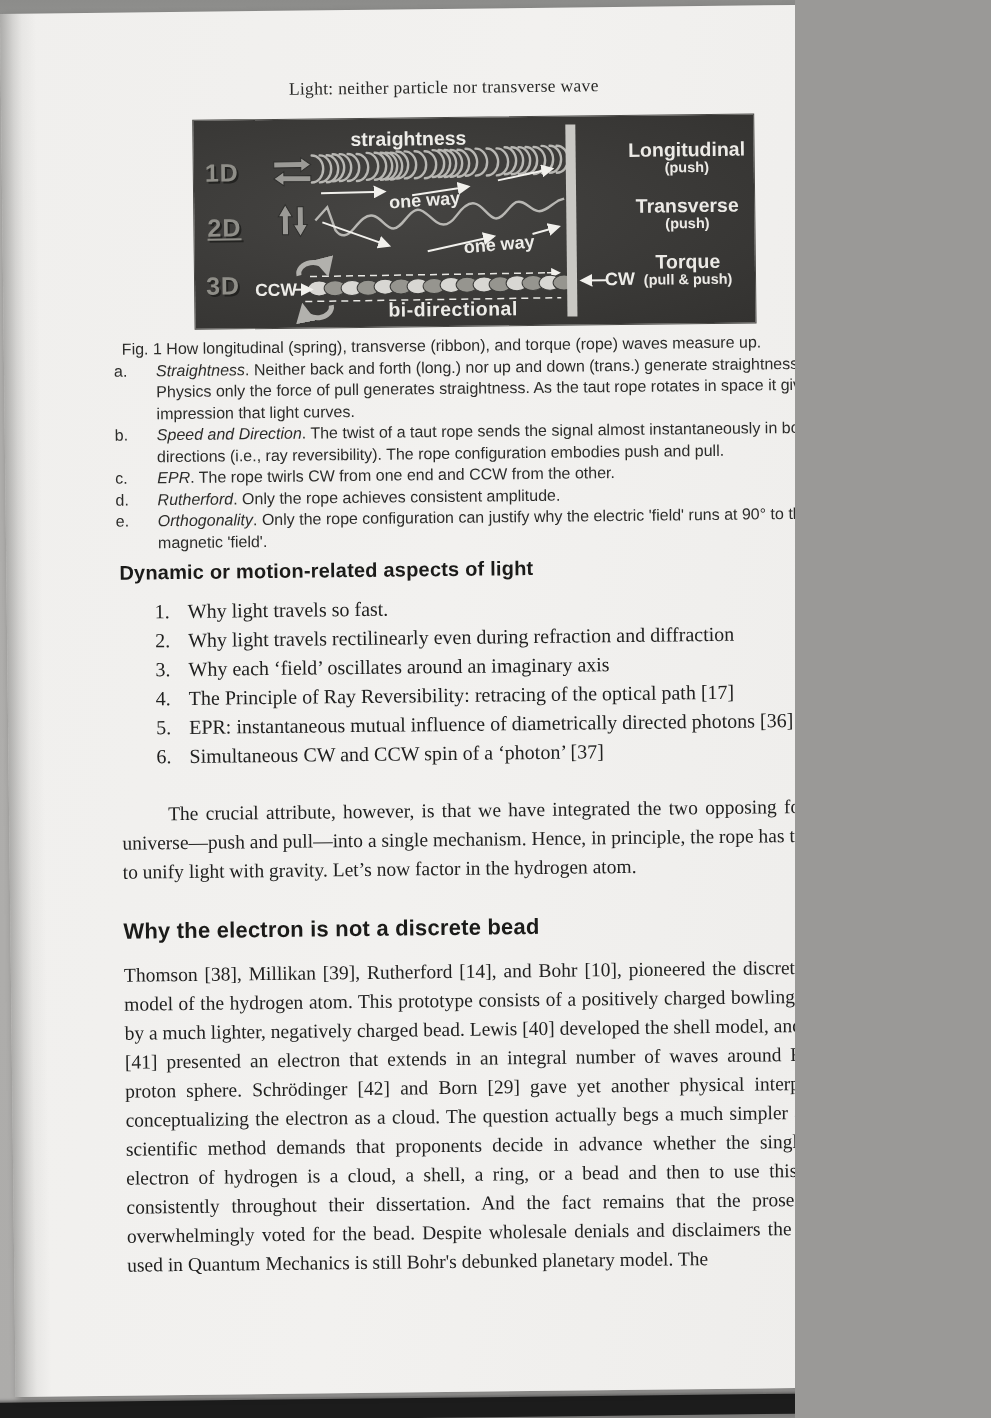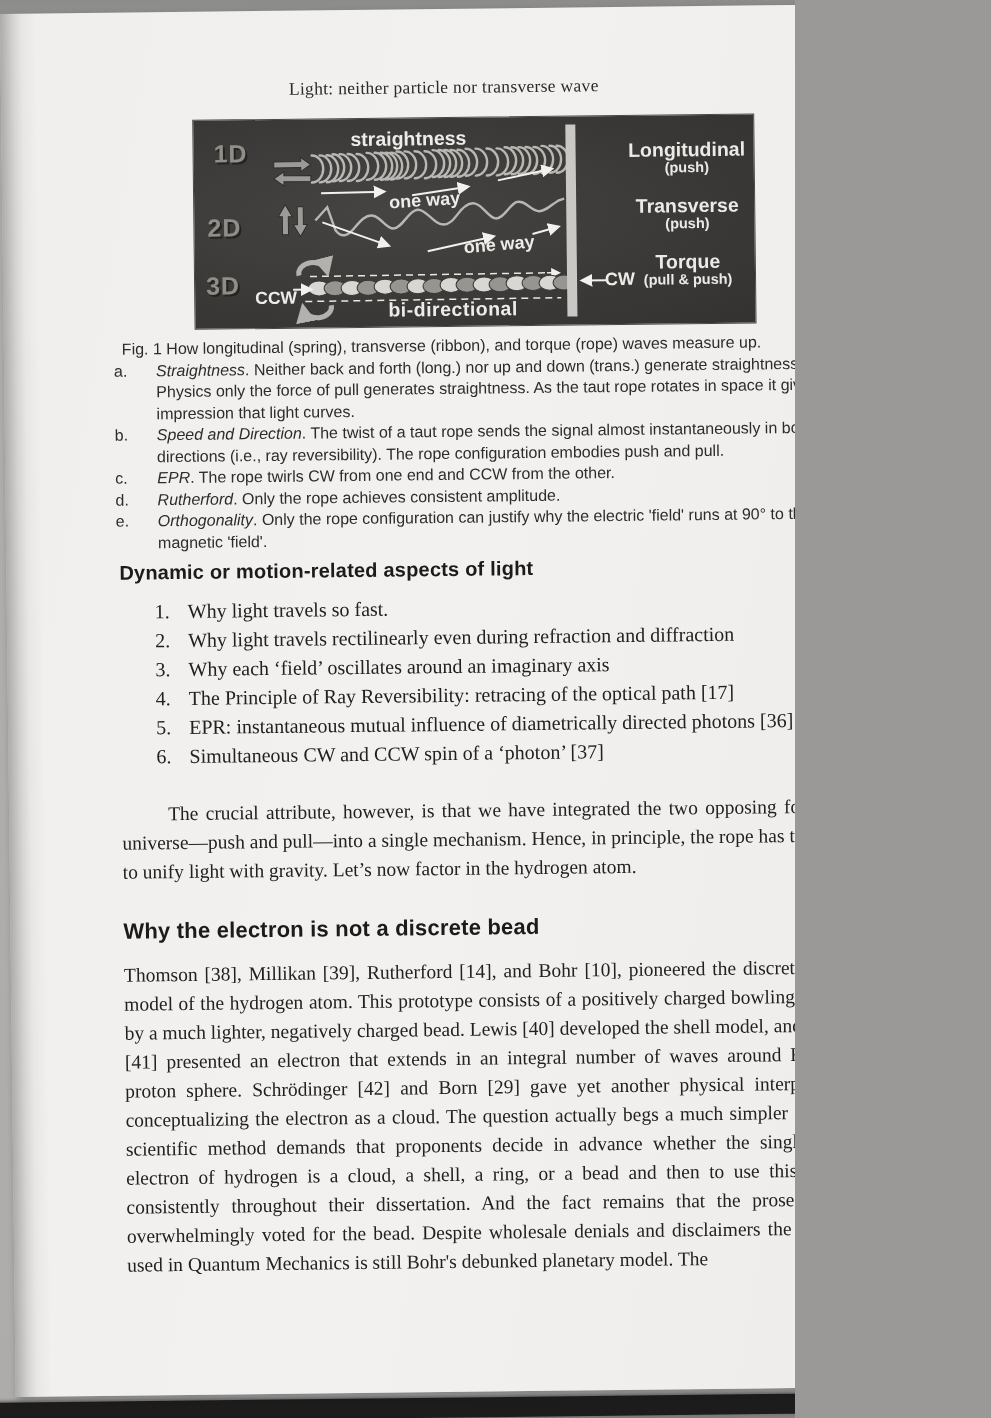--- a/index.html
+++ b/index.html
@@ -121,26 +121,26 @@
         <path d="M104,156 a13,10 0 1 1 28,-4" fill="none" stroke="#b2b1ad" stroke-width="5" marker-end="url(#ahg)"></path>
         <path d="M136,186 a13,10 0 1 1 -28,3" fill="none" stroke="#b2b1ad" stroke-width="5" marker-end="url(#ahg)"></path>
 
         <line x1="98" y1="170" x2="116" y2="170" stroke="#f2f1ed" stroke-width="2" marker-end="url(#ah)"></line>
         <line x1="412" y1="164" x2="387" y2="164" stroke="#f2f1ed" stroke-width="2" marker-end="url(#ah)"></line>
 
         <rect x="372" y="8" width="10" height="192" fill="#c9c8c4"></rect>
       </svg>
 
       <div class="fig-label" style="left:157px;top:9px;font-size:19.5px;">straightness</div>
-      <div class="fig-label dim" style="left:11px;top:19px;margin-left:9px;">1D</div>
-      <div class="fig-label dim" style="left:13px;top:93px;">2D</div>
+      <div class="fig-label dim" style="left:11px;top:38px;">1D</div>
+      <div class="fig-label dim" style="left:13px;top:93px;text-decoration:underline;">2D</div>
       <div class="fig-label dim" style="left:11px;top:151px;">3D</div>
       <div class="fig-label" style="left:195px;top:72px;font-size:18px;transform:rotate(-3deg);">one way</div>
       <div class="fig-label" style="left:269px;top:117px;font-size:18px;transform:rotate(-4deg);">one way</div>
-      <div class="fig-label" style="left:60px;top:168px;font-size:17.5px;">CCW</div>
+      <div class="fig-label" style="left:60px;top:160px;font-size:17.5px;">CCW</div>
       <div class="fig-label" style="left:410px;top:153px;font-size:18px;">CW</div>
       <div class="fig-label" style="left:193px;top:180px;font-size:19.5px;letter-spacing:.5px;">bi-directional</div>
 
       <div class="legend" style="top:24px;">
         <div class="t">Longitudinal</div>
         <div class="s">(push)</div>
       </div>
       <div class="legend" style="top:80px;">
         <div class="t">Transverse</div>
         <div class="s">(push)</div>

